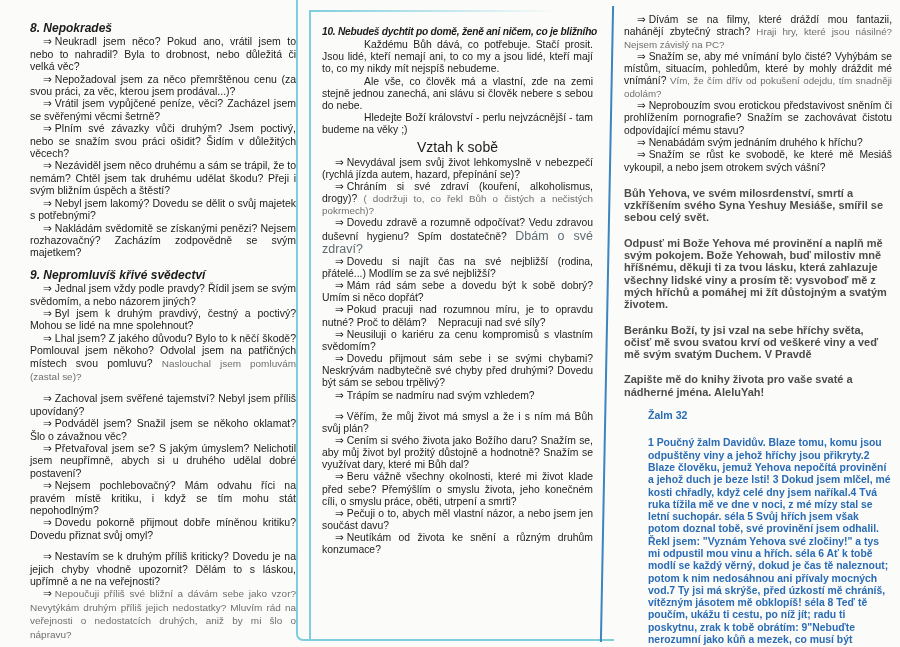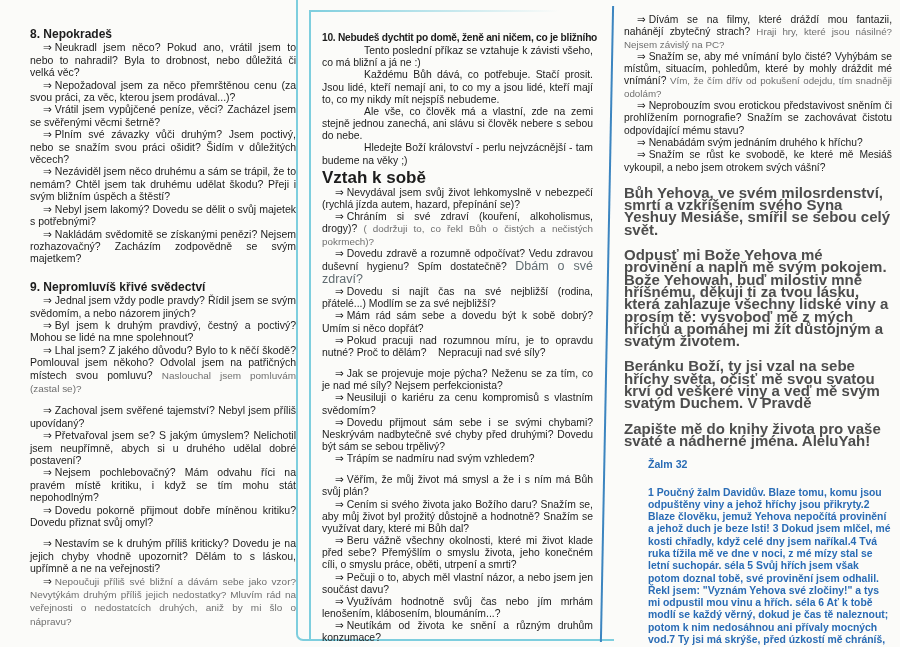--- a/index.html
+++ b/index.html
@@ -18,33 +18,33 @@
     background: #fbfbf9;
     overflow: hidden;
     font-family: "Liberation Sans", "DejaVu Sans", sans-serif;
     color: #1c1c1c;
   }
   .col { position: absolute; top: 12px; font-size: 10.5px; line-height: 12.4px; }
   #col-0 { left: 30px;  width: 266px; }
   #col-1 { left: 322px; width: 271px; top: 16px; line-height: 12.15px; font-size: 10.4px; }
   #col-2 { left: 624px; width: 268px; top: 14px; line-height: 12.3px; font-size: 10.3px; }
 
-  .heading { font-weight: bold; font-size: 12px; margin: 16px 0 1px 0; }
+  .heading { font-weight: bold; font-size: 12px; margin: 10px 0 1px 0; font-style: italic; }
   #col-1 .heading { font-size: 10.2px; letter-spacing: -0.25px; white-space: nowrap; }
-  .subheading { font-weight: bold; font-size: 17px; text-align: left; margin: 5px 0 3px 0; }
+  .subheading { font-weight: normal; font-size: 14px; text-align: center; margin: 5px 0 3px 0; }
 
   .item { margin: 0; text-align: justify; text-indent: 13px; }
   .item .arrow { padding-right: 3px; }
   .para { margin: 0; text-align: justify; text-indent: 42px; }
   .gap { margin-top: 9px; }
 
   .seg-g { color: var(--gray); font-size: 0.95em; }
   .seg-G { color: #5f6b70; font-size: 12.5px; }
 
-  .prayer { color: var(--prayer); font-weight: bold; margin: 0; font-size: 15px; line-height: 12.3px; text-align: left; }
+  .prayer { color: var(--prayer); font-weight: bold; margin: 0; font-size: 11px; line-height: 12.3px; text-align: left; }
   .prayer.gap { margin-top: 13px; }
   .psalm-heading { color: var(--psalm); font-weight: bold; margin: 11px 0 16px 0; padding-left: 24px; font-size: 10.6px; }
   .psalm { color: var(--psalm); font-weight: bold; margin: 0; padding-left: 24px; line-height: 12.3px; font-size: 10.4px; text-align: left; }
 
   
   .box5 {
     position: absolute; left: 296px; top: 0; width: 318px; height: 641px;
     border-left: 2px solid var(--cyan);
     border-bottom: 2px solid var(--cyan);
     border-bottom-left-radius: 7px;
@@ -74,52 +74,50 @@
         <p class="item"><span class="arrow">⇒</span><span class="seg-n">Vrátil jsem vypůjčené peníze, věci?  Zacházel jsem se svěřenými věcmi šetrně?</span></p>
         <p class="item"><span class="arrow">⇒</span><span class="seg-n">Plním své závazky vůči druhým? Jsem poctivý, nebo se snažím svou práci ošidit? Šidím v důležitých věcech?</span></p>
         <p class="item"><span class="arrow">⇒</span><span class="seg-n">Nezáviděl jsem něco druhému a sám se trápil, že to nemám? Chtěl jsem tak druhému udělat škodu? Přeji i svým bližním úspěch a štěstí?</span></p>
         <p class="item"><span class="arrow">⇒</span><span class="seg-n">Nebyl jsem lakomý? Dovedu se dělit o svůj majetek s potřebnými?</span></p>
         <p class="item"><span class="arrow">⇒</span><span class="seg-n">Nakládám svědomitě se získanými penězi? Nejsem rozhazovačný? Zacházím zodpovědně se svým majetkem?</span></p>
         <p class="heading">9. Nepromluvíš křivé svědectví</p>
         <p class="item"><span class="arrow">⇒</span><span class="seg-n">Jednal jsem vždy podle pravdy? Řídil jsem se svým svědomím, a nebo názorem jiných?</span></p>
         <p class="item"><span class="arrow">⇒</span><span class="seg-n">Byl jsem k druhým pravdivý, čestný a poctivý? Mohou se lidé na mne spolehnout?</span></p>
         <p class="item"><span class="arrow">⇒</span><span class="seg-n">Lhal jsem? Z jakého důvodu? Bylo to k něčí škodě? Pomlouval jsem někoho? Odvolal jsem na patřičných místech svou pomluvu? </span><span class="seg-g">Naslouchal jsem pomluvám (zastal se)?</span></p>
         <p class="item gap"><span class="arrow">⇒</span><span class="seg-n">Zachoval jsem svěřené tajemství? Nebyl jsem příliš upovídaný?</span></p>
+        <p class="item"><span class="arrow">⇒</span><span class="seg-n">Podváděl jsem? Snažil jsem se někoho oklamat? Šlo o závažnou věc?</span></p>
         <p class="item"><span class="arrow">⇒</span><span class="seg-n">Přetvařoval jsem se? S jakým úmyslem? Nelichotil jsem neupřímně, abych si u druhého udělal dobré postavení?</span></p>
         <p class="item"><span class="arrow">⇒</span><span class="seg-n">Nejsem pochlebovačný? Mám odvahu říci na pravém místě kritiku, i když se tím mohu stát nepohodlným?</span></p>
         <p class="item"><span class="arrow">⇒</span><span class="seg-n">Dovedu pokorně přijmout dobře míněnou kritiku? Dovedu přiznat svůj omyl?</span></p>
         <p class="item gap"><span class="arrow">⇒</span><span class="seg-n">Nestavím se k druhým příliš kriticky? Dovedu je na jejich chyby vhodně upozornit? Dělám to s láskou, upřímně a ne na veřejnosti?</span></p>
         <p class="item"><span class="arrow">⇒</span><span class="seg-g">Nepoučuji příliš své bližní a dávám sebe jako vzor? Nevytýkám druhým příliš jejich nedostatky? Mluvím rád na veřejnosti o nedostatcích druhých, aniž by mi šlo o nápravu?</span></p>
       </div>
 
   </div>
 
   <div class="col" id="col-1">
     <div class="blocks">
         <p class="heading">10. Nebudeš dychtit po domě, ženě ani ničem, co je bližního</p>
-        <p class="para">Tento poslední příkaz se vztahuje k závisti všeho, co má bližní a já ne :)</p>
         <p class="para">Každému Bůh dává, co potřebuje. Stačí prosit. Jsou lidé, kteří nemají ani, to co my a jsou lidé, kteří mají to, co my nikdy mít nejspíš nebudeme.</p>
         <p class="para">Ale vše, co člověk má a vlastní, zde na zemi stejně jednou zanechá, ani slávu si člověk nebere s sebou do nebe.</p>
         <p class="para">Hledejte Boží království - perlu nejvzácnější - tam budeme na věky ;)</p>
         <p class="subheading">Vztah k sobě</p>
         <p class="item"><span class="arrow">⇒</span><span class="seg-n">Nevydával jsem svůj život lehkomyslně v nebezpečí (rychlá jízda autem, hazard, přepínání se)?</span></p>
         <p class="item"><span class="arrow">⇒</span><span class="seg-n">Chráním si své zdraví (kouření, alkoholismus, drogy)? </span><span class="seg-g">( dodržuji to, co řekl Bůh o čistých a nečistých pokrmech)?</span></p>
         <p class="item"><span class="arrow">⇒</span><span class="seg-n">Dovedu zdravě a rozumně odpočívat? Vedu zdravou duševní hygienu? Spím dostatečně? </span><span class="seg-G">Dbám o své zdraví?</span></p>
         <p class="item"><span class="arrow">⇒</span><span class="seg-n">Dovedu si najít čas na své nejbližší (rodina, přátelé...) Modlím se za své nejbližší?</span></p>
         <p class="item"><span class="arrow">⇒</span><span class="seg-n">Mám rád sám sebe a dovedu být k sobě dobrý? Umím si něco dopřát?</span></p>
         <p class="item"><span class="arrow">⇒</span><span class="seg-n">Pokud pracuji nad rozumnou míru, je to opravdu nutné? Proč to dělám? &nbsp;&nbsp;&nbsp;Nepracuji nad své síly?</span></p>
-        <p class="item gap"><span class="arrow">⇒</span><span class="seg-n">Jak se projevuje moje pýcha? Neženu se za tím, co je nad mé síly? Nejsem perfekcionista?</span></p>
         <p class="item"><span class="arrow">⇒</span><span class="seg-n">Neusiluji o kariéru za cenu kompromisů s vlastním svědomím?</span></p>
         <p class="item"><span class="arrow">⇒</span><span class="seg-n">Dovedu přijmout sám sebe i se svými chybami? Neskrývám nadbytečně své chyby před druhými? Dovedu být sám se sebou trpělivý?</span></p>
         <p class="item"><span class="arrow">⇒</span><span class="seg-n">Trápím se nadmíru nad svým vzhledem?</span></p>
         <p class="item gap"><span class="arrow">⇒</span><span class="seg-n">Věřím, že můj život má smysl a že i s ním má Bůh svůj plán?</span></p>
         <p class="item"><span class="arrow">⇒</span><span class="seg-n">Cením si svého života jako Božího daru? Snažím se, aby můj život byl prožitý důstojně a hodnotně? Snažím se využívat dary, které mi Bůh dal?</span></p>
         <p class="item"><span class="arrow">⇒</span><span class="seg-n">Beru vážně všechny okolnosti, které mi život klade před sebe? Přemýšlím o smyslu života, jeho konečném cíli, o smyslu práce, oběti, utrpení a smrti?</span></p>
         <p class="item"><span class="arrow">⇒</span><span class="seg-n">Pečuji o to, abych měl vlastní názor, a nebo jsem jen součást davu?</span></p>
-        <p class="item"><span class="arrow">⇒</span><span class="seg-n">Využívám hodnotně svůj čas nebo jím mrhám lenošením, klábosením, bloumáním...?</span></p>
         <p class="item"><span class="arrow">⇒</span><span class="seg-n">Neutíkám od života ke snění a různým druhům konzumace?</span></p>
       </div>
 
   </div>
 
   <div class="col" id="col-2">
     <div class="blocks">
         <p class="item"><span class="arrow">⇒</span><span class="seg-n">Dívám se na filmy, které dráždí mou fantazii, nahánějí zbytečný strach? </span><span class="seg-g">Hraji hry, které jsou násilné? Nejsem závislý na PC?</span></p>
         <p class="item"><span class="arrow">⇒</span><span class="seg-n">Snažím se, aby mé vnímání bylo čisté? Vyhýbám se místům, situacím, pohledům, které by mohly dráždit mé vnímání? </span><span class="seg-g">Vím, že čím dřív od pokušení odejdu, tím snadněji odolám?</span></p>
         <p class="item"><span class="arrow">⇒</span><span class="seg-n">Neprobouzím svou erotickou představivost sněním či prohlížením pornografie? Snažím se zachovávat čistotu odpovídající mému stavu?</span></p>

